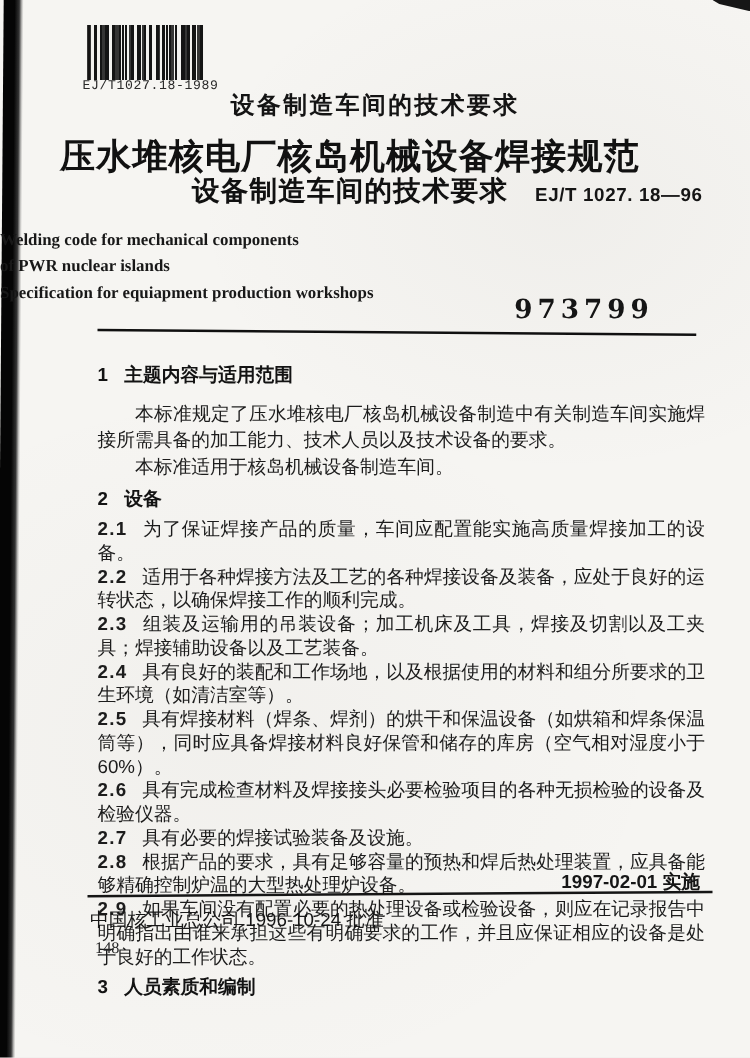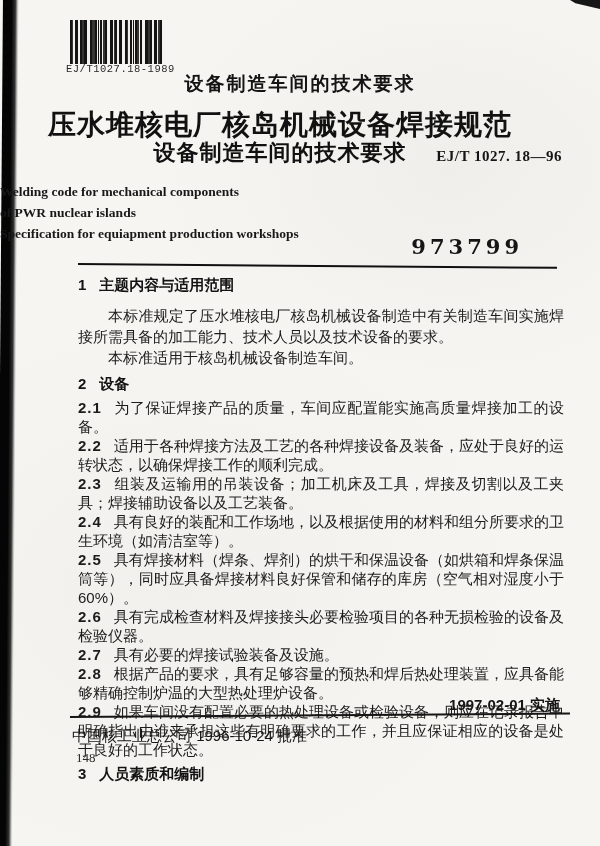--- a/index.html
+++ b/index.html
@@ -43,39 +43,39 @@
   }
   .standard-class{
     position:absolute;left:0;right:0;top:71px;text-align:center;
     font-size:19px;font-weight:700;letter-spacing:2px;color:#141414;
   }
   .title-cn{position:absolute;left:0;right:40px;text-align:center;font-weight:700;color:#111;}
   .title-cn.l1{top:106px;font-size:28px;letter-spacing:1px;}
   .title-cn.l2{top:138px;font-size:22px;letter-spacing:1px;}
   .standard-number{
     position:absolute;right:38px;top:148px;
-    font-family:Liberation Serif, serif;
+    font-family:Liberation Sans, sans-serif;
     font-size:15px;font-weight:700;color:#151515;letter-spacing:0.5px;
   }
   .title-en{
     position:absolute;left:0;right:0;top:181px;text-align:left;
     font-family:"Liberation Serif","DejaVu Serif",serif;
     font-size:13.5px;font-weight:700;line-height:21px;color:#181818;
   }
   .stamp-number{
     position:absolute;right:77px;top:234px;
     font-family:"DejaVu Serif","Liberation Serif",serif;
     font-size:21px;font-weight:700;letter-spacing:4px;color:#151515;
   }
   .head-rule{
     position:absolute;left:78px;top:263px;width:479px;height:2.4px;background:#101010;
     transform:rotate(0.45deg);transform-origin:left center;
   }
   
-  .doc-body{position:absolute;left:78px;top:275px;width:486px;font-size:15px;color:#1c1c1c;}
+  .doc-body{position:absolute;left:78px;top:291px;width:486px;font-size:15px;color:#1c1c1c;}
   .sec-heading{font-size:15px;font-weight:700;line-height:20px;margin:0;color:#131313;}
   .sec-heading .sec-num{display:inline-block;margin-right:13px;}
   .sec-heading.h1{margin-bottom:10px;}
   .sec-heading.h2{margin-top:6px;margin-bottom:4px;}
   .sec-heading.h3{margin-top:5px;}
   .para{margin:0;line-height:21px;text-indent:2em;font-weight:500;text-align:justify;}
   .clause{margin:0;line-height:19px;font-weight:500;text-align:justify;}
   .clause .clause-num{font-weight:700;margin-right:12px;letter-spacing:1px;}
   
   .footer-rule{

